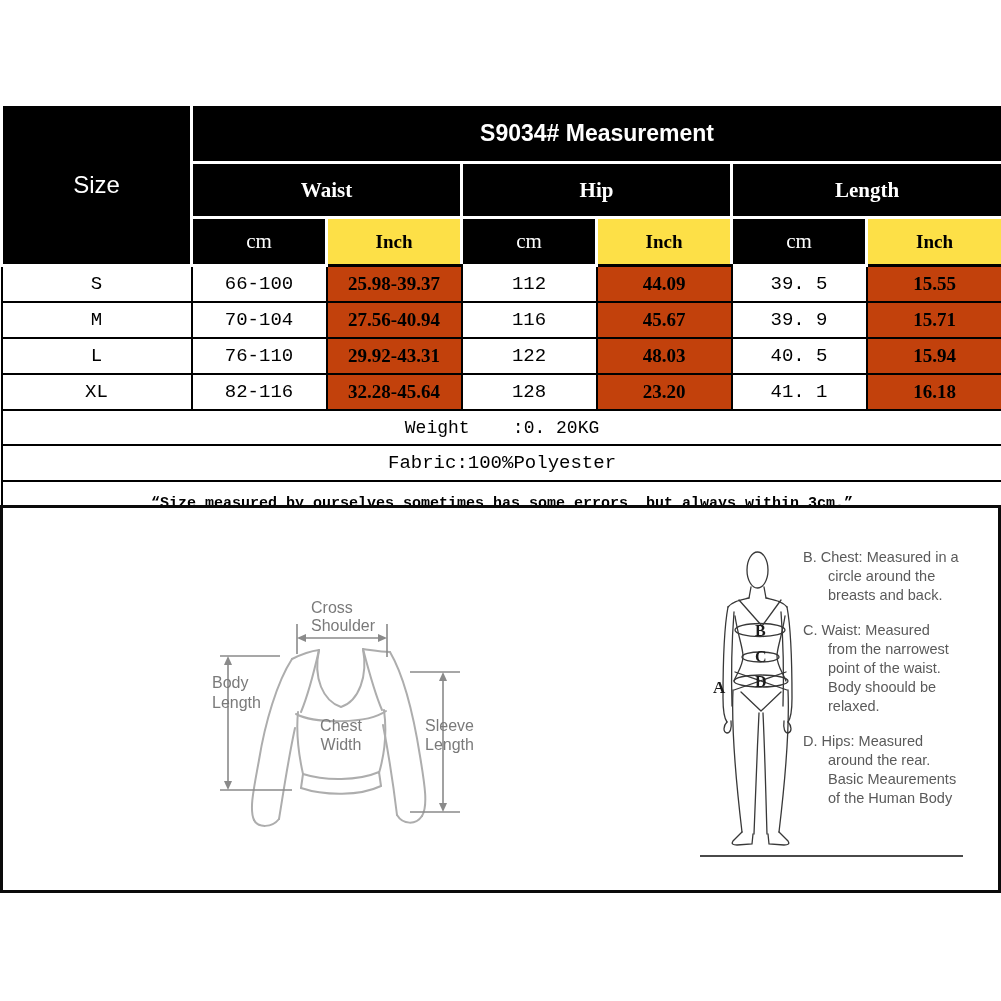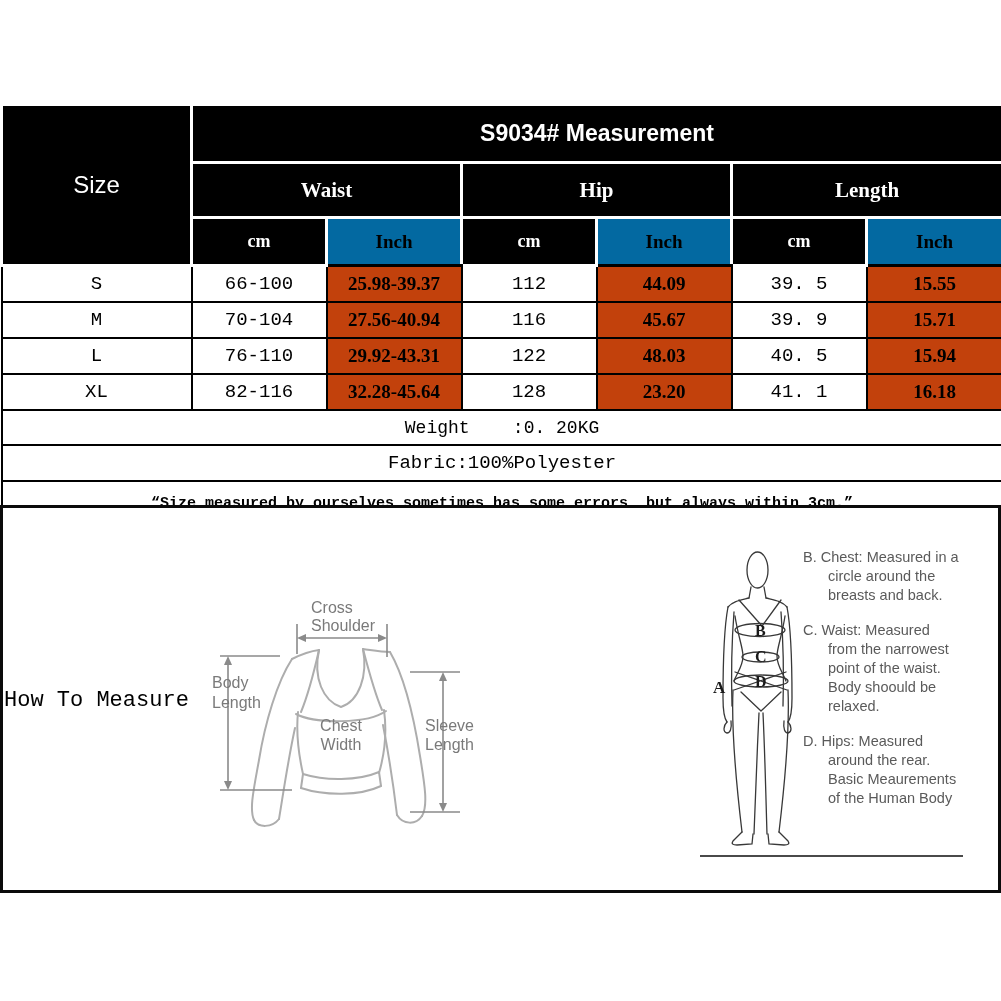--- a/index.html
+++ b/index.html
@@ -10,23 +10,23 @@
   
   table.size-table {
     position:absolute; left:0; top:103px; width:1001px;
     border-collapse:collapse; table-layout:fixed;
   }
   table.size-table td { padding:0; text-align:center; vertical-align:middle; overflow:hidden; }
   td.blk { background:#000; color:#fff; border:3px solid #fff; }
   td.size-cell { font-family:"Liberation Sans",sans-serif; font-weight:normal; font-size:24px; }
   td.title-cell { font-family:"Liberation Sans",sans-serif; font-weight:bold; font-size:23px; height:55px; }
   td.grp { font-family:"Liberation Serif",serif; font-weight:bold; font-size:21px; height:52px; }
-  td.unit-cm { font-family:"Liberation Serif",serif; font-weight:bold; font-size:18px; height:45px; }
+  td.unit-cm { font-family:"Liberation Serif",serif; font-weight:normal; font-size:21px; height:45px; }
   td.unit-inch {
-    background:#0369a1; color:#000; border:3px solid #fff; border-bottom:3px solid #000;
+    background:#fde047; color:#000; border:3px solid #fff; border-bottom:3px solid #000;
     font-family:"Liberation Serif",serif; font-weight:bold; font-size:19px; height:45px;
   }
   td.val { background:#fff; border:2px solid #000; font-family:"Liberation Mono",monospace; font-size:19px; height:34px; }
   td.val-inch { background:#c2410c; border:2px solid #000; font-family:"Liberation Serif",serif; font-weight:bold; font-size:19px; height:34px; }
   td.wide { border:2px solid #000; background:#fff; font-family:"Liberation Mono",monospace; white-space:pre; }
   td.weight-row { font-size:18px; height:33px; }
   td.fabric-row { font-size:19px; height:34px; }
   td.note-row { font-size:15px; font-weight:bold; height:42px; text-align:left; padding-left:7px; }
   
   .measure-box {
@@ -126,21 +126,20 @@
       <td class="wide fabric-row" colspan="7">Fabric:100%Polyester</td>
     </tr>
     <tr>
       <td class="wide note-row" colspan="7">“Size measured by ourselves,sometimes has some errors, but always within 3cm.”</td>
     </tr>
   </tbody>
     </table>
 
   <div class="measure-box"></div>
 
-  <div class="htm-heading">How To Measure</div>
 
   <svg class="garment-svg" width="330" height="300" viewBox="0 0 330 300">
     <g stroke="#adadad" stroke-width="2" fill="none" stroke-linecap="round">
       <path d="M112,99 C120,95 131,91 139,90"></path>
       <path d="M139,90 C133,118 143,141 161,147 C179,141 188,116 183,89"></path>
       <path d="M183,89 C191,90 200,92 210,92"></path>
       <path d="M139,90 C134,112 128,135 121,152"></path>
       <path d="M183,89 C189,112 195,134 202,150"></path>
       <path d="M112,99 C97,122 85,163 79,200 C74,228 69,249 74,260"></path>
       <path d="M74,260 C78,268 92,268 99,259"></path>

